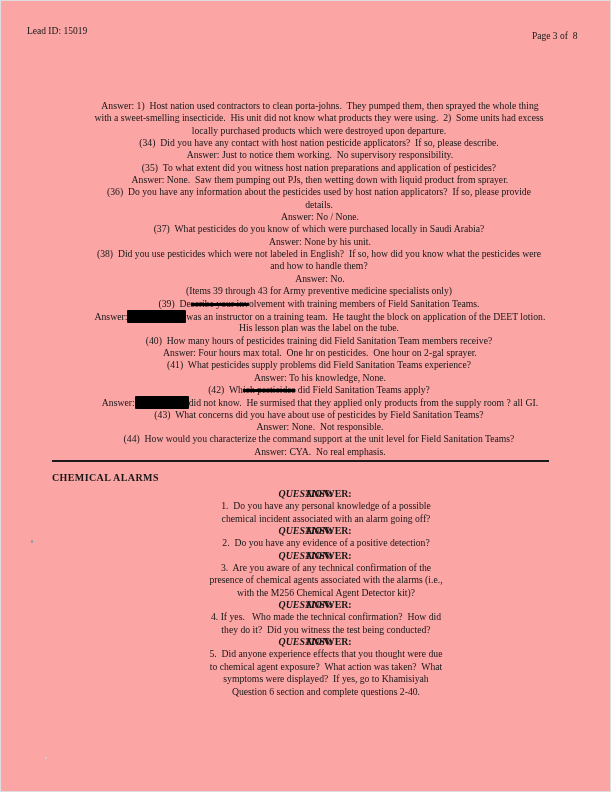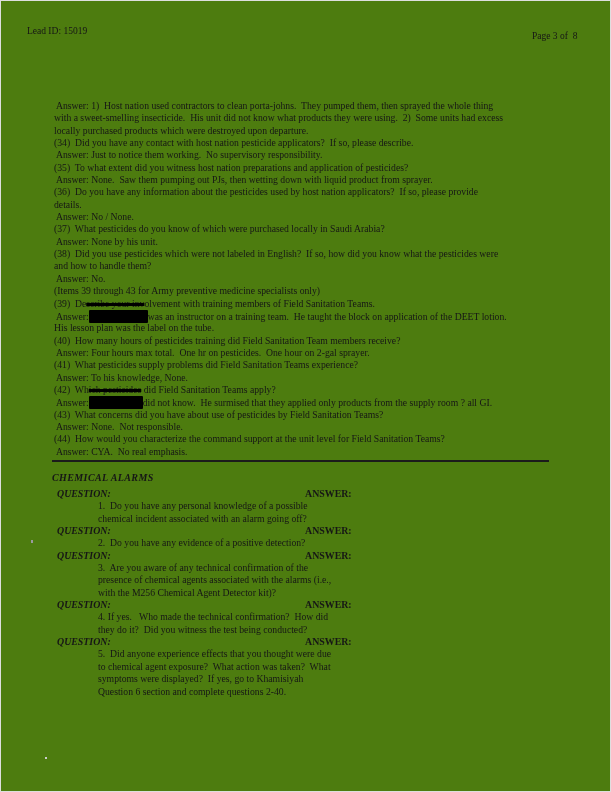--- a/index.html
+++ b/index.html
@@ -1,36 +1,36 @@
 <!DOCTYPE html>
 <html><head>
 <meta charset="utf-8">
 <style>
   html,body { margin:0; padding:0; background:#ffffff; }
   .page {
-    position:relative; width:611px; height:792px; background:#4d7c0f;
+    position:relative; width:611px; height:792px; background:#fca5a5;
     font-family:"Liberation Serif","DejaVu Serif",serif; color:#161616;
-    box-shadow: inset 0 0 0 1px #dedede; overflow:hidden;
+    box-shadow: inset 0 0 0 1px #dedede; overflow:hidden;text-align:center;
   }
   .hdr-left  { position:absolute; left:27px;  top:26px;  font-size:9.5px; white-space:pre; }
   .hdr-right { position:absolute; left:532px; top:31px;  font-size:9.5px; white-space:pre; }
 
   #interview-block {
-    position:absolute; left:54px; top:100px; width:510px;
+    position:absolute; left:64px; top:100px; width:510px;
     font-size:9.7px; line-height:12.35px; white-space:pre;
   }
   .line { height:12.35px; }
   .bar  { display:inline-block; background:#000; height:13px; vertical-align:-3px; border-radius:1px; }
   .strike { text-decoration: line-through; text-decoration-thickness:3px; text-decoration-color:#000; }
 
   .divider { position:absolute; left:52px; top:460px; width:497px; height:2.2px; background:#1b1b1b; }
 
   .qa-heading {
     position:absolute; left:52px; top:472px;
-    font-size:10px; font-weight:bold; letter-spacing:0.4px; white-space:pre;font-style:italic;
+    font-size:10px; font-weight:bold; letter-spacing:0.4px; white-space:pre;
   }
   #qa-block {
     position:absolute; left:54px; top:488px; width:500px;
     font-size:9.7px; line-height:12.35px; white-space:pre;
   }
   .qa-labels { position:relative; height:12.35px; font-weight:bold; font-size:9.9px; }
   .q-label { margin-left:3px;font-style:italic; }
   .a-label { position:absolute; left:251px; top:0; }
   .q-line { height:12.35px;margin-left:44px; }
 

